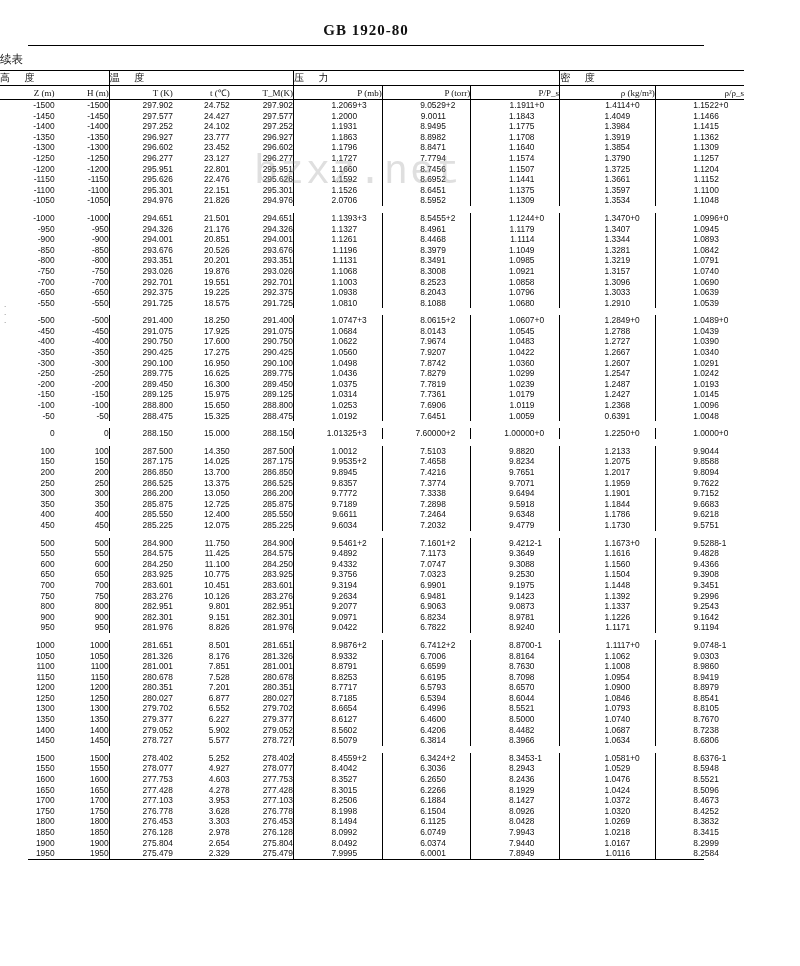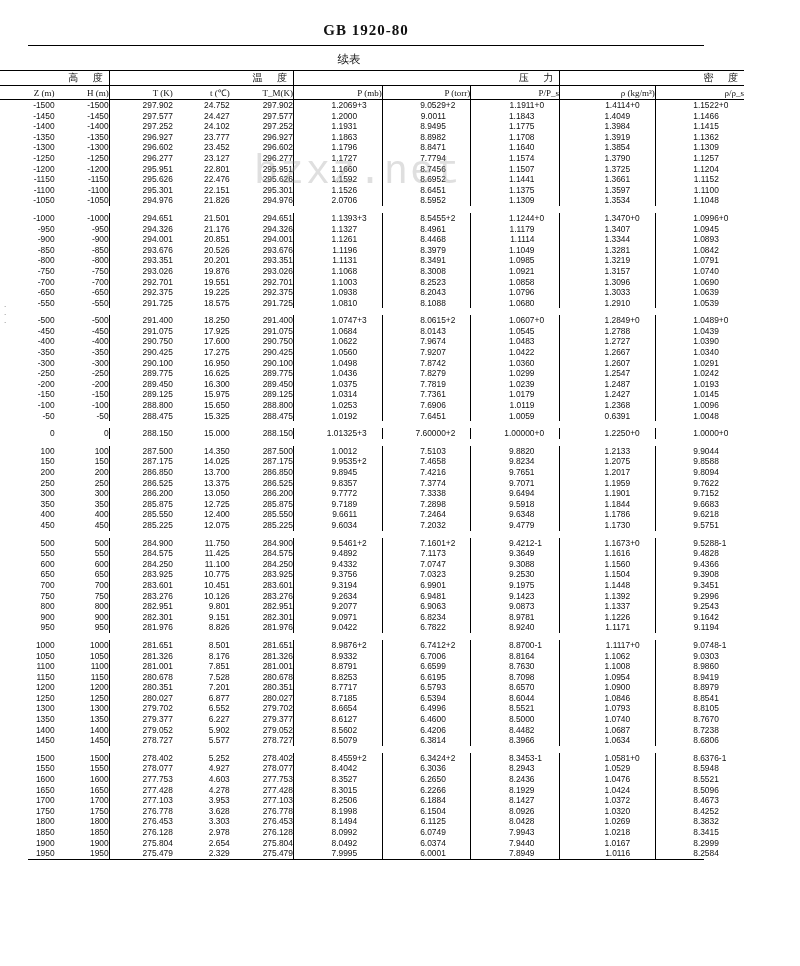--- a/index.html
+++ b/index.html
@@ -30,41 +30,41 @@
     letter-spacing: 1px;
     padding-top: 22px;
     padding-bottom: 6px;
   }
   .title-rule {
     border: none;
     border-top: 1.6px solid #000;
     margin: 0 28px 0 28px;
   }
   .cont-label {
-    text-align: center;
+    text-align: left;
     font-size: 11.5px;
     padding: 6px 34px 3px 0;
     font-family: "Liberation Sans", sans-serif;
   }
   table.data {
     border-collapse: collapse;
     margin: 0 auto;
     width: 744px;
     table-layout: fixed;
     font-size: 8.4px;
     font-family: "Liberation Sans", sans-serif;
   }
   table.data th, table.data td {
     padding: 0;
     margin: 0;
   }
   .hdr-top td {
     border-top: 1.3px solid #000;
     border-bottom: 0.8px solid #000;
-    text-align: right;
+    text-align: left;
     font-size: 10px;
     letter-spacing: 6px;
     padding: 3px 0 2px 0;
     font-family: "Liberation Serif", serif;
   }
   .hdr-sub td {
     border-bottom: 1.3px solid #000;
     text-align: right;
     font-size: 9px;
     padding: 2.5px 0 2.5px 0;

